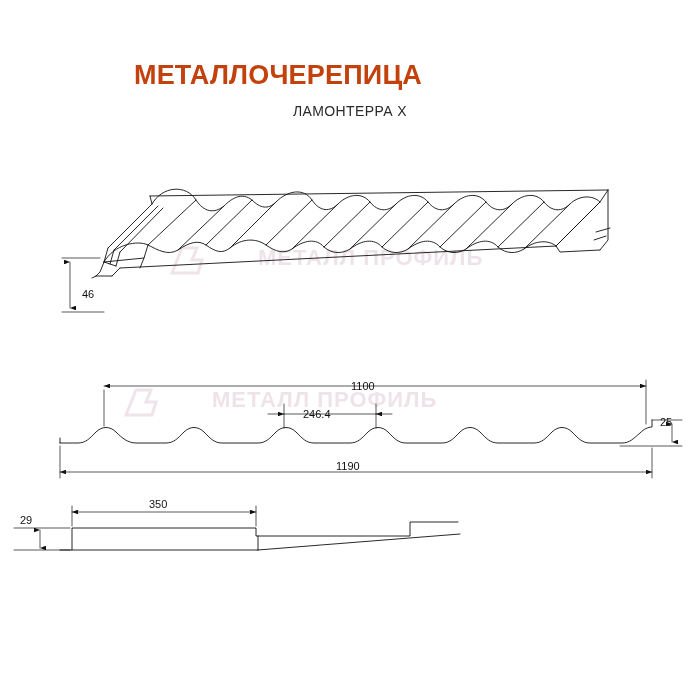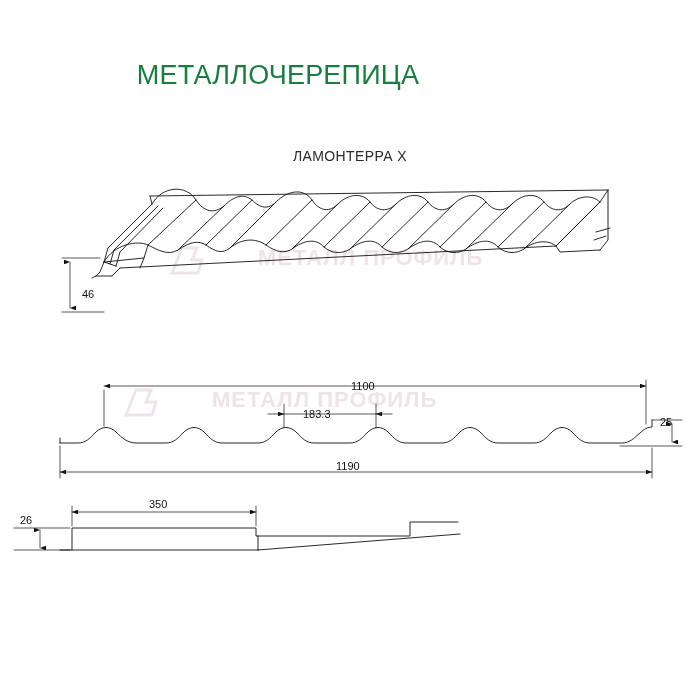--- a/index.html
+++ b/index.html
@@ -22,35 +22,34 @@
     width: 700px;
     height: 700px;
   }
   .title-main {
     position: absolute;
     left: 0;
     top: 60px;
     width: 556px;
     text-align: center;
     font-size: 27px;
-    font-weight: normal;
+    font-weight: bold;
     letter-spacing: 0.2px;
-    color: #15803d;
+    color: #c2410c;
   }
   .title-sub {
     position: absolute;
     left: 0;
     top: 103px;
     width: 700px;
     text-align: center;
     font-size: 14px;
     font-weight: normal;
     color: #2a2a2a;
     letter-spacing: 0.4px;
-    margin-top: 45px;
   }
   .dim-label {
     position: absolute;
     font-size: 11px;
     color: #111111;
     white-space: nowrap;
   }
   .wm {
     position: absolute;
     font-size: 22px;
@@ -270,17 +269,17 @@
       <path d="M14 528 L70 528"></path>
       <path d="M14 550 L70 550"></path>
       <path d="M40 530 L40 548" marker-start="url(#arrU)" marker-end="url(#arrD)"></path>
     </g>
 
   </g>
 </svg>
 
 <div class="dim-label" style="left:82px; top:288px;">46</div>
 <div class="dim-label" style="left:351px; top:380px;">1100</div>
-<div class="dim-label" style="left:303px; top:408px;">183.3</div>
+<div class="dim-label" style="left:303px; top:408px;">246.4</div>
 <div class="dim-label" style="left:660px; top:416px;">25</div>
 <div class="dim-label" style="left:336px; top:460px;text-align:center;">1190</div>
 <div class="dim-label" style="left:149px; top:498px;">350</div>
-<div class="dim-label" style="left:20px; top:514px;">26</div>
+<div class="dim-label" style="left:20px; top:514px;">29</div>
 
 </body></html>

